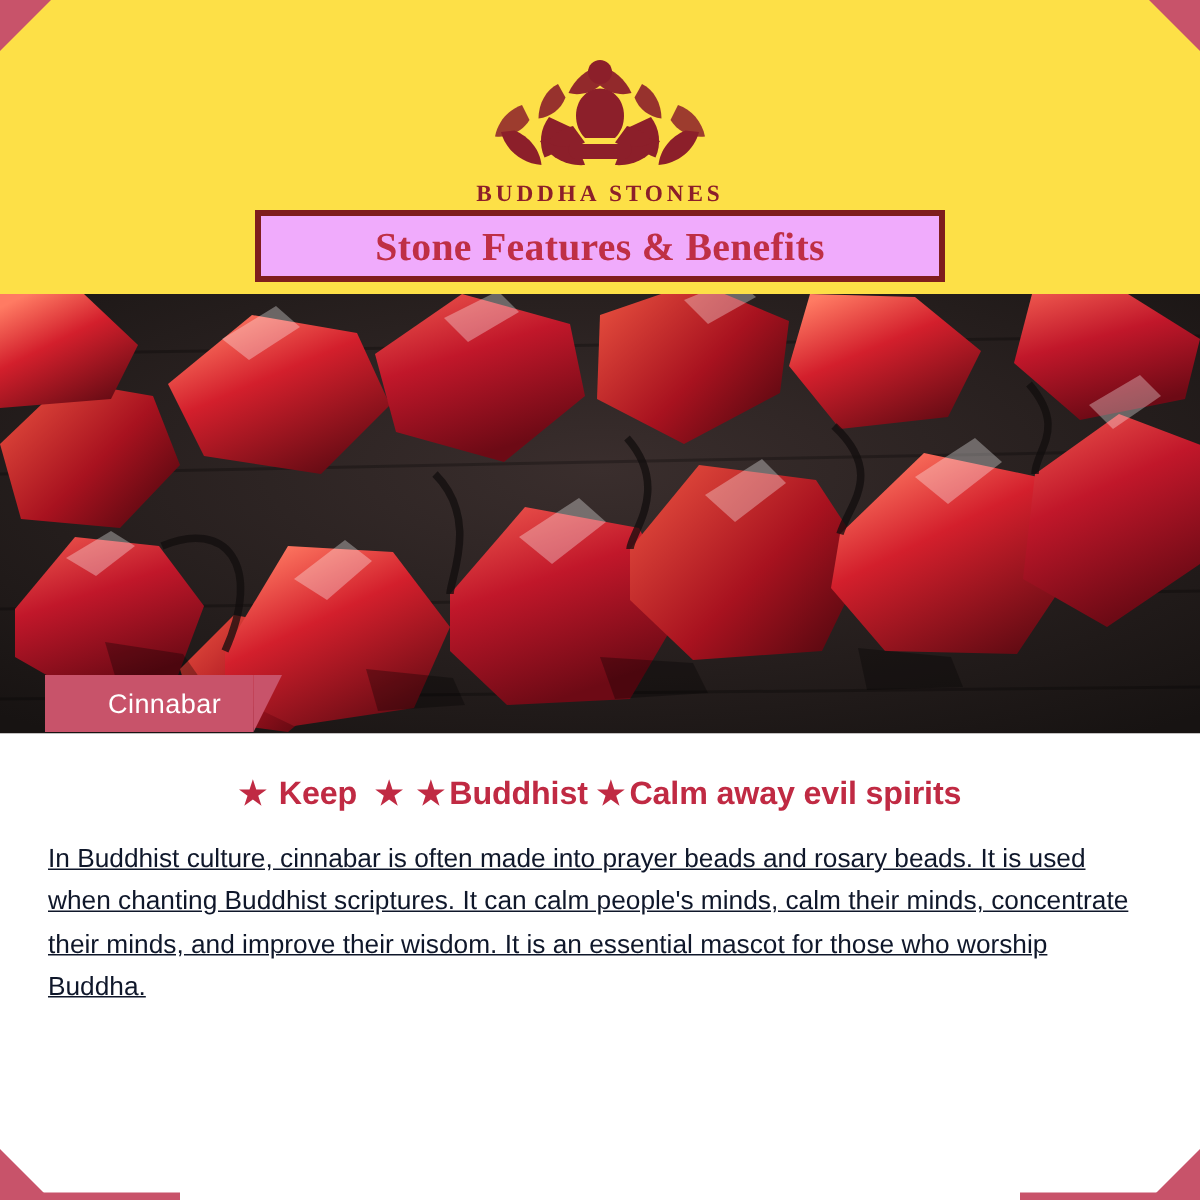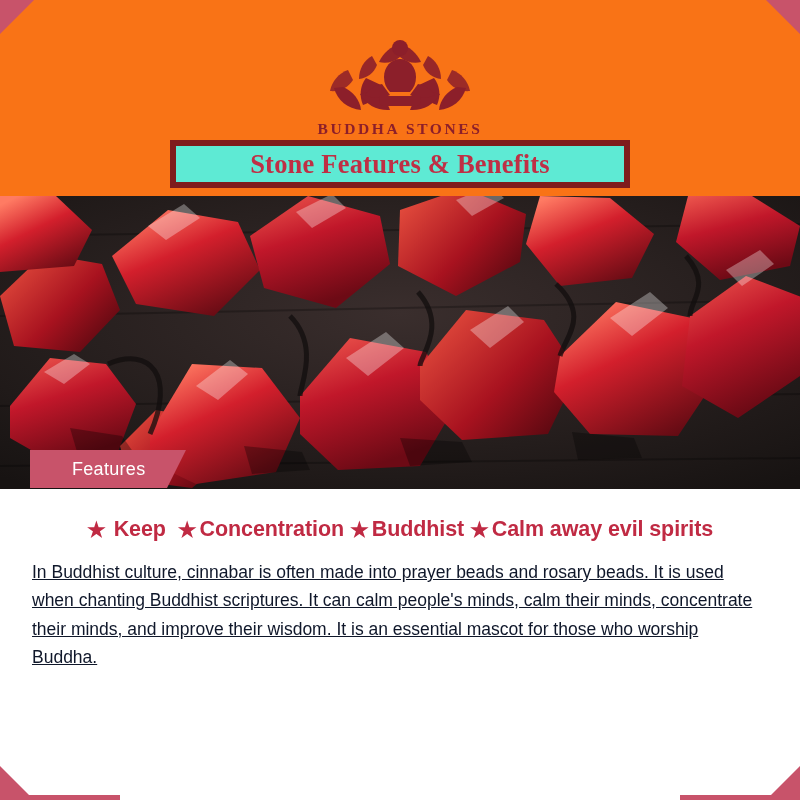--- a/index.html
+++ b/index.html
@@ -52,21 +52,21 @@
     border-left: 34px solid transparent;
     z-index: 5;
   }
 
   
   .header {
     position: absolute;
     top: 0; left: 0;
     width: 800px;
     height: 196px;
-    background: #f97316;
+    background: #fde047;
     z-index: 1;
   }
 
   .logo-wrap {
     position: absolute;
     top: 26px;
     left: 0;
     width: 800px;
     text-align: center;
   }
@@ -83,22 +83,22 @@
     font-family: "Liberation Serif", serif;
   }
 
   
   .title-banner {
     position: absolute;
     top: 140px;
     left: 170px;
     width: 460px;
     height: 48px;
-    background: #5eead4;
-    border: 6px solid #7f1d1d;
+    background: #f0abfc;
+    border: 4px solid #7f1d1d;
     display: flex;
     align-items: center;
     justify-content: center;
     z-index: 4;
   }
   .title-banner span {
     font-size: 26.5px;
     font-weight: bold;
     color: #bf2f45;
     letter-spacing: 0.2px;
@@ -320,32 +320,31 @@
         <path d="M108 168 C150 150 176 180 150 238"></path>
         <path d="M290 120 C320 150 300 190 300 200"></path>
         <path d="M418 96 C448 130 420 160 420 170"></path>
         <path d="M556 88 C590 120 566 140 560 160"></path>
         <path d="M686 60 C712 90 690 104 690 120"></path>
       </g>
     </svg>
   </div>
 
   <div class="caption-tab">
-    <span>Features</span>
+    <span>Cinnabar</span>
   </div>
 
   <div class="content">
     <div class="benefits">
       <div class="benefit first">
         <span class="star">★</span>
         <span>Keep</span>
       </div>
       <div class="benefit">
         <span class="star">★</span>
-        <span>Concentration</span>
       </div>
       <div class="benefit">
         <span class="star">★</span>
         <span>Buddhist</span>
       </div>
       <div class="benefit">
         <span class="star">★</span>
         <span>Calm away evil spirits</span>
       </div>
     </div>

